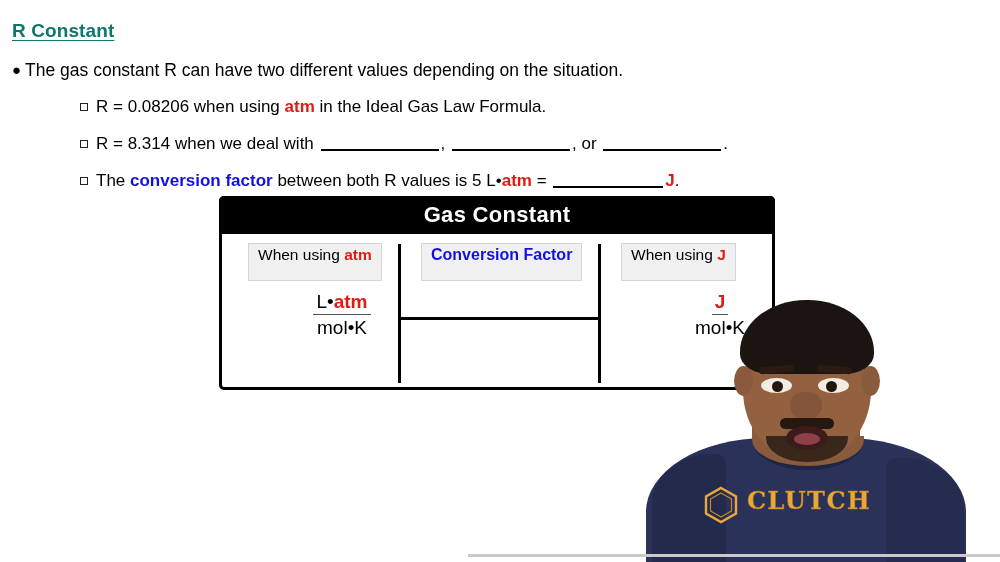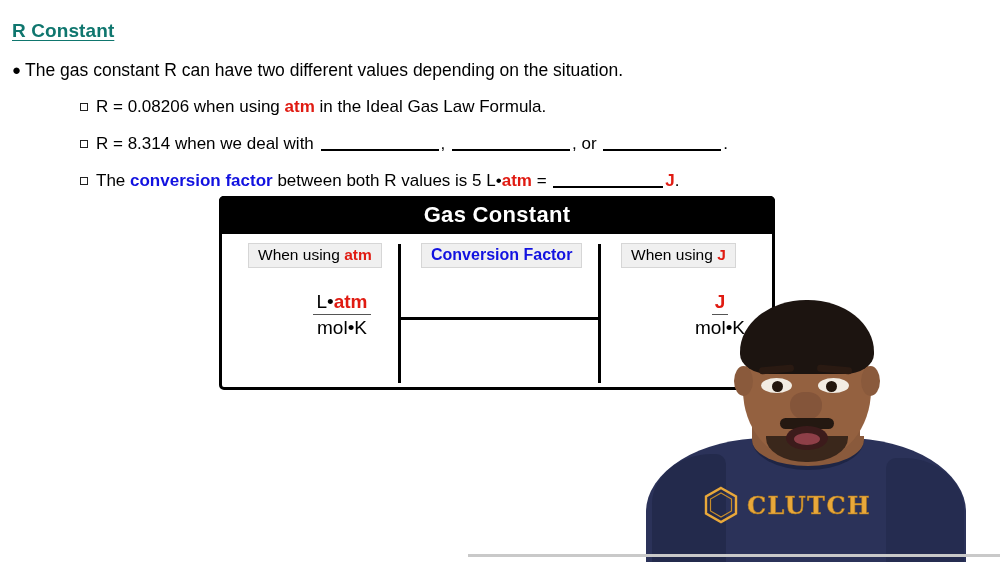--- a/index.html
+++ b/index.html
@@ -89,21 +89,21 @@
     display: flex;
     align-items: center;
     justify-content: center;
     letter-spacing: .3px;
   }
   .col-label {
     position: absolute;
     top: 44px;
     background: #f0f0f0;
     border: 1px solid #d6d6d6;
-    padding: 2px 9px 3px 9px;
+    padding: 2px 9px 16px 9px;
     font-size: 15.5px;
     color: #000;
     white-space: nowrap;
   }
   #col-label-0 { left: 26px; }
   #col-label-1 { left: 199px; }
   #col-label-2 { left: 399px; }
   #col-label-1 span { color: #1212e0; font-weight: bold; font-size: 16px; }
 
   .vdivider {
@@ -267,21 +267,21 @@
     width: 82px; height: 26px;
     background: #2a1d15;
     border-radius: 0 0 40px 40px / 0 0 24px 24px;
     opacity: .85;
   }
   
   #logo {
     position: absolute;
     left: 86px; top: 218px;
     display: flex;
-    align-items: center;
+    align-items: flex-start;
     gap: 9px;
   }
   #logo-hex {
     width: 34px; height: 38px;
   }
   #logo-text {
     font-family: "DejaVu Serif", serif;
     font-size: 24px;
     font-weight: bold;
     color: #e9a83a;

